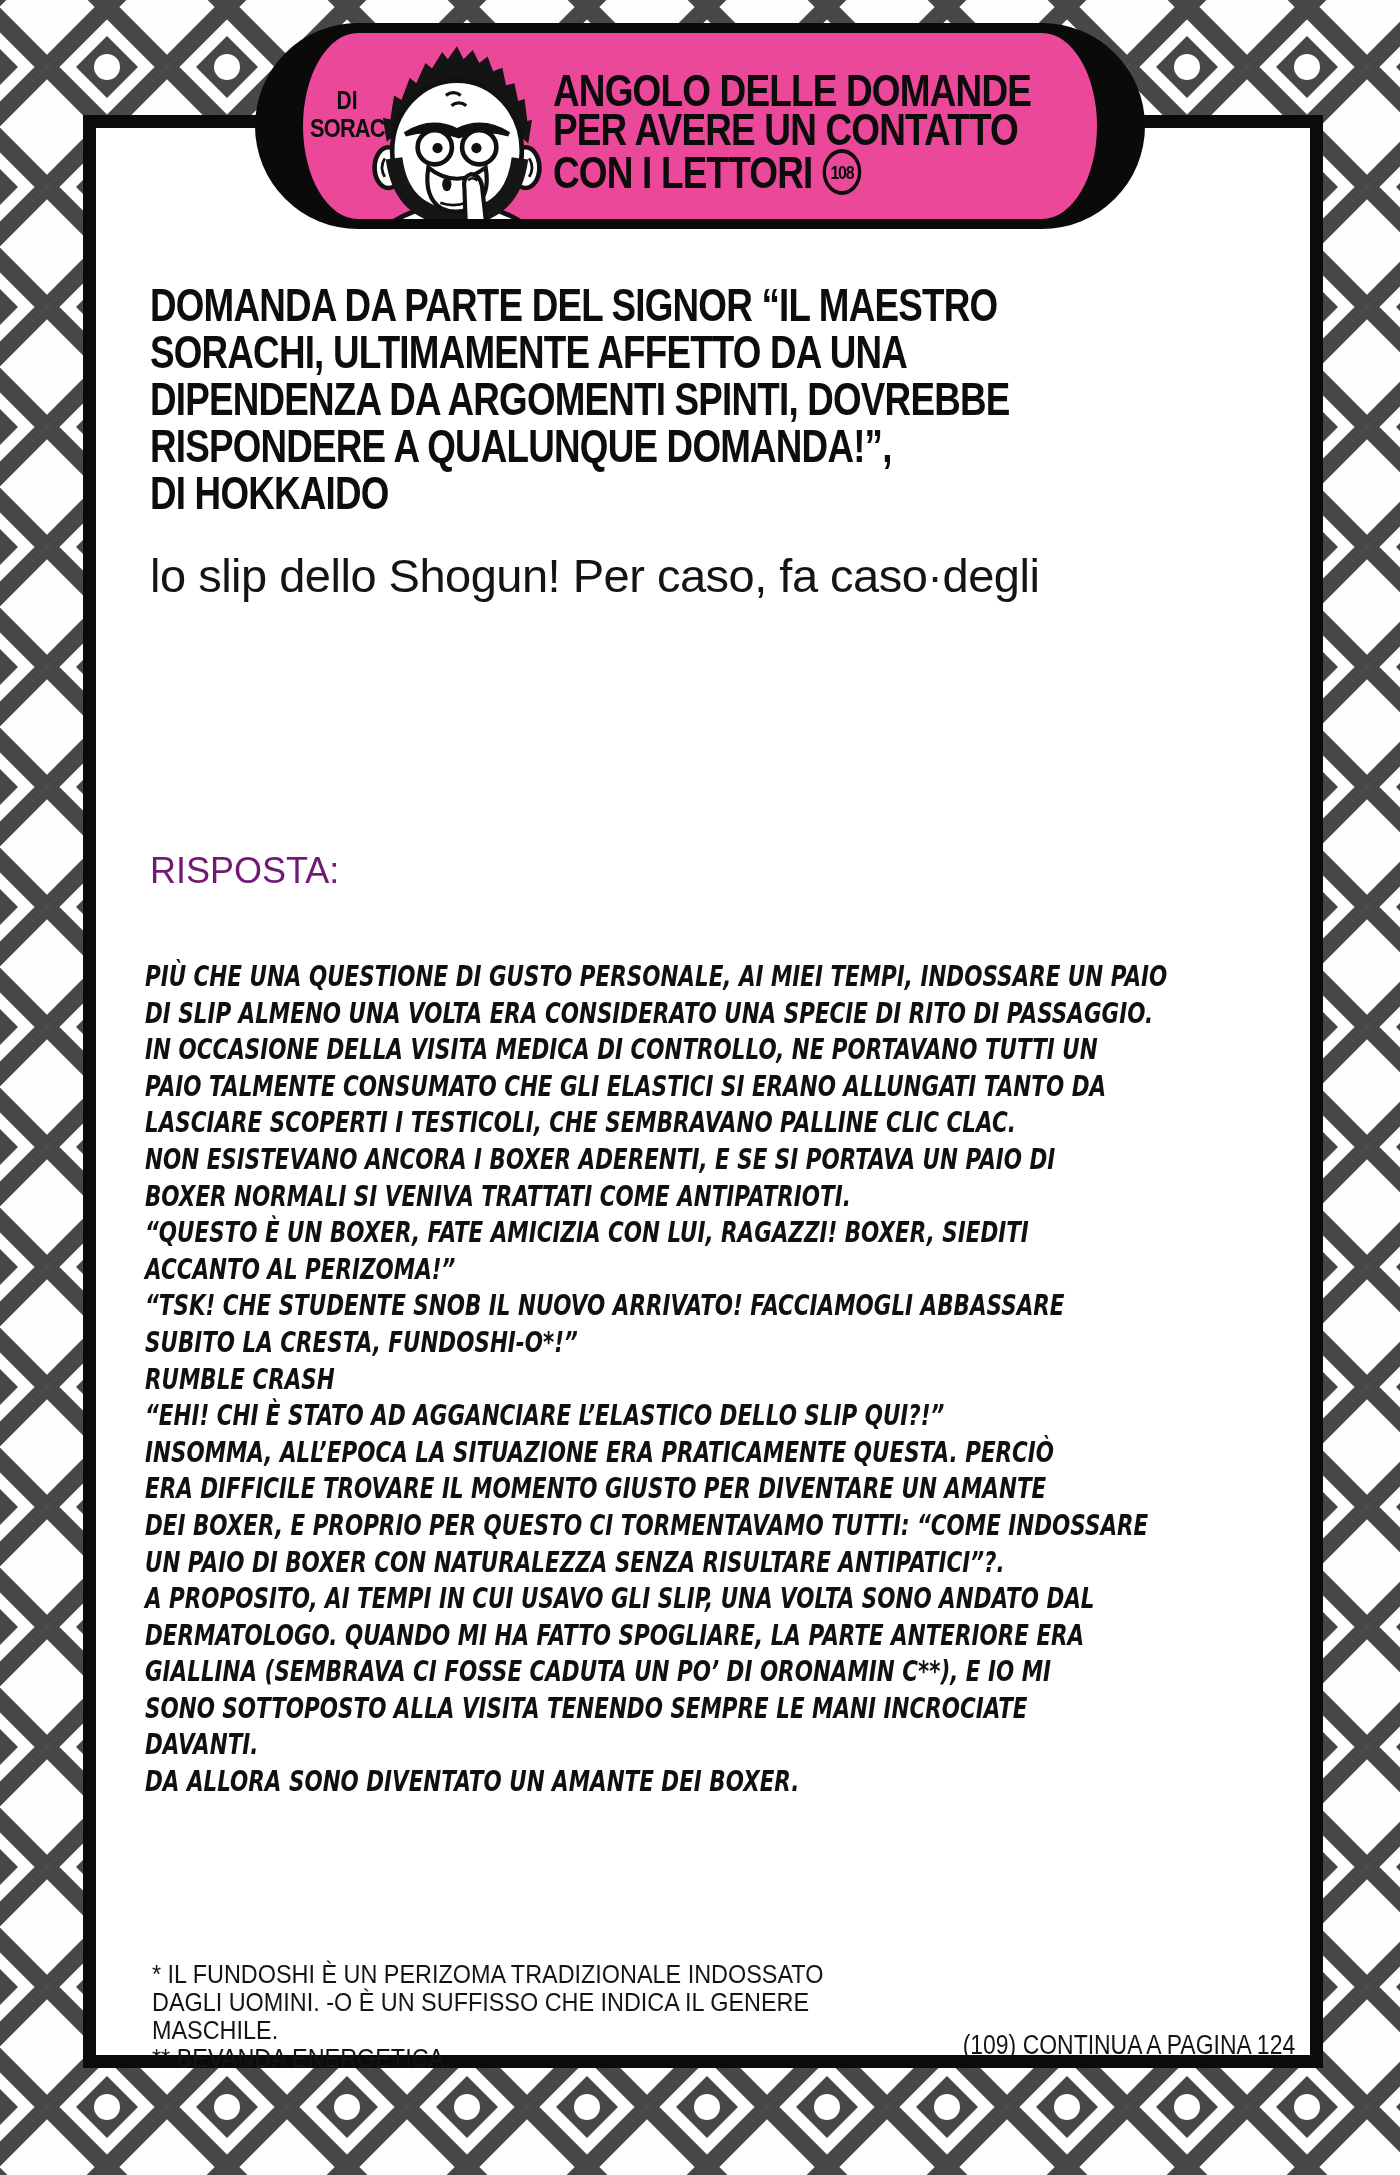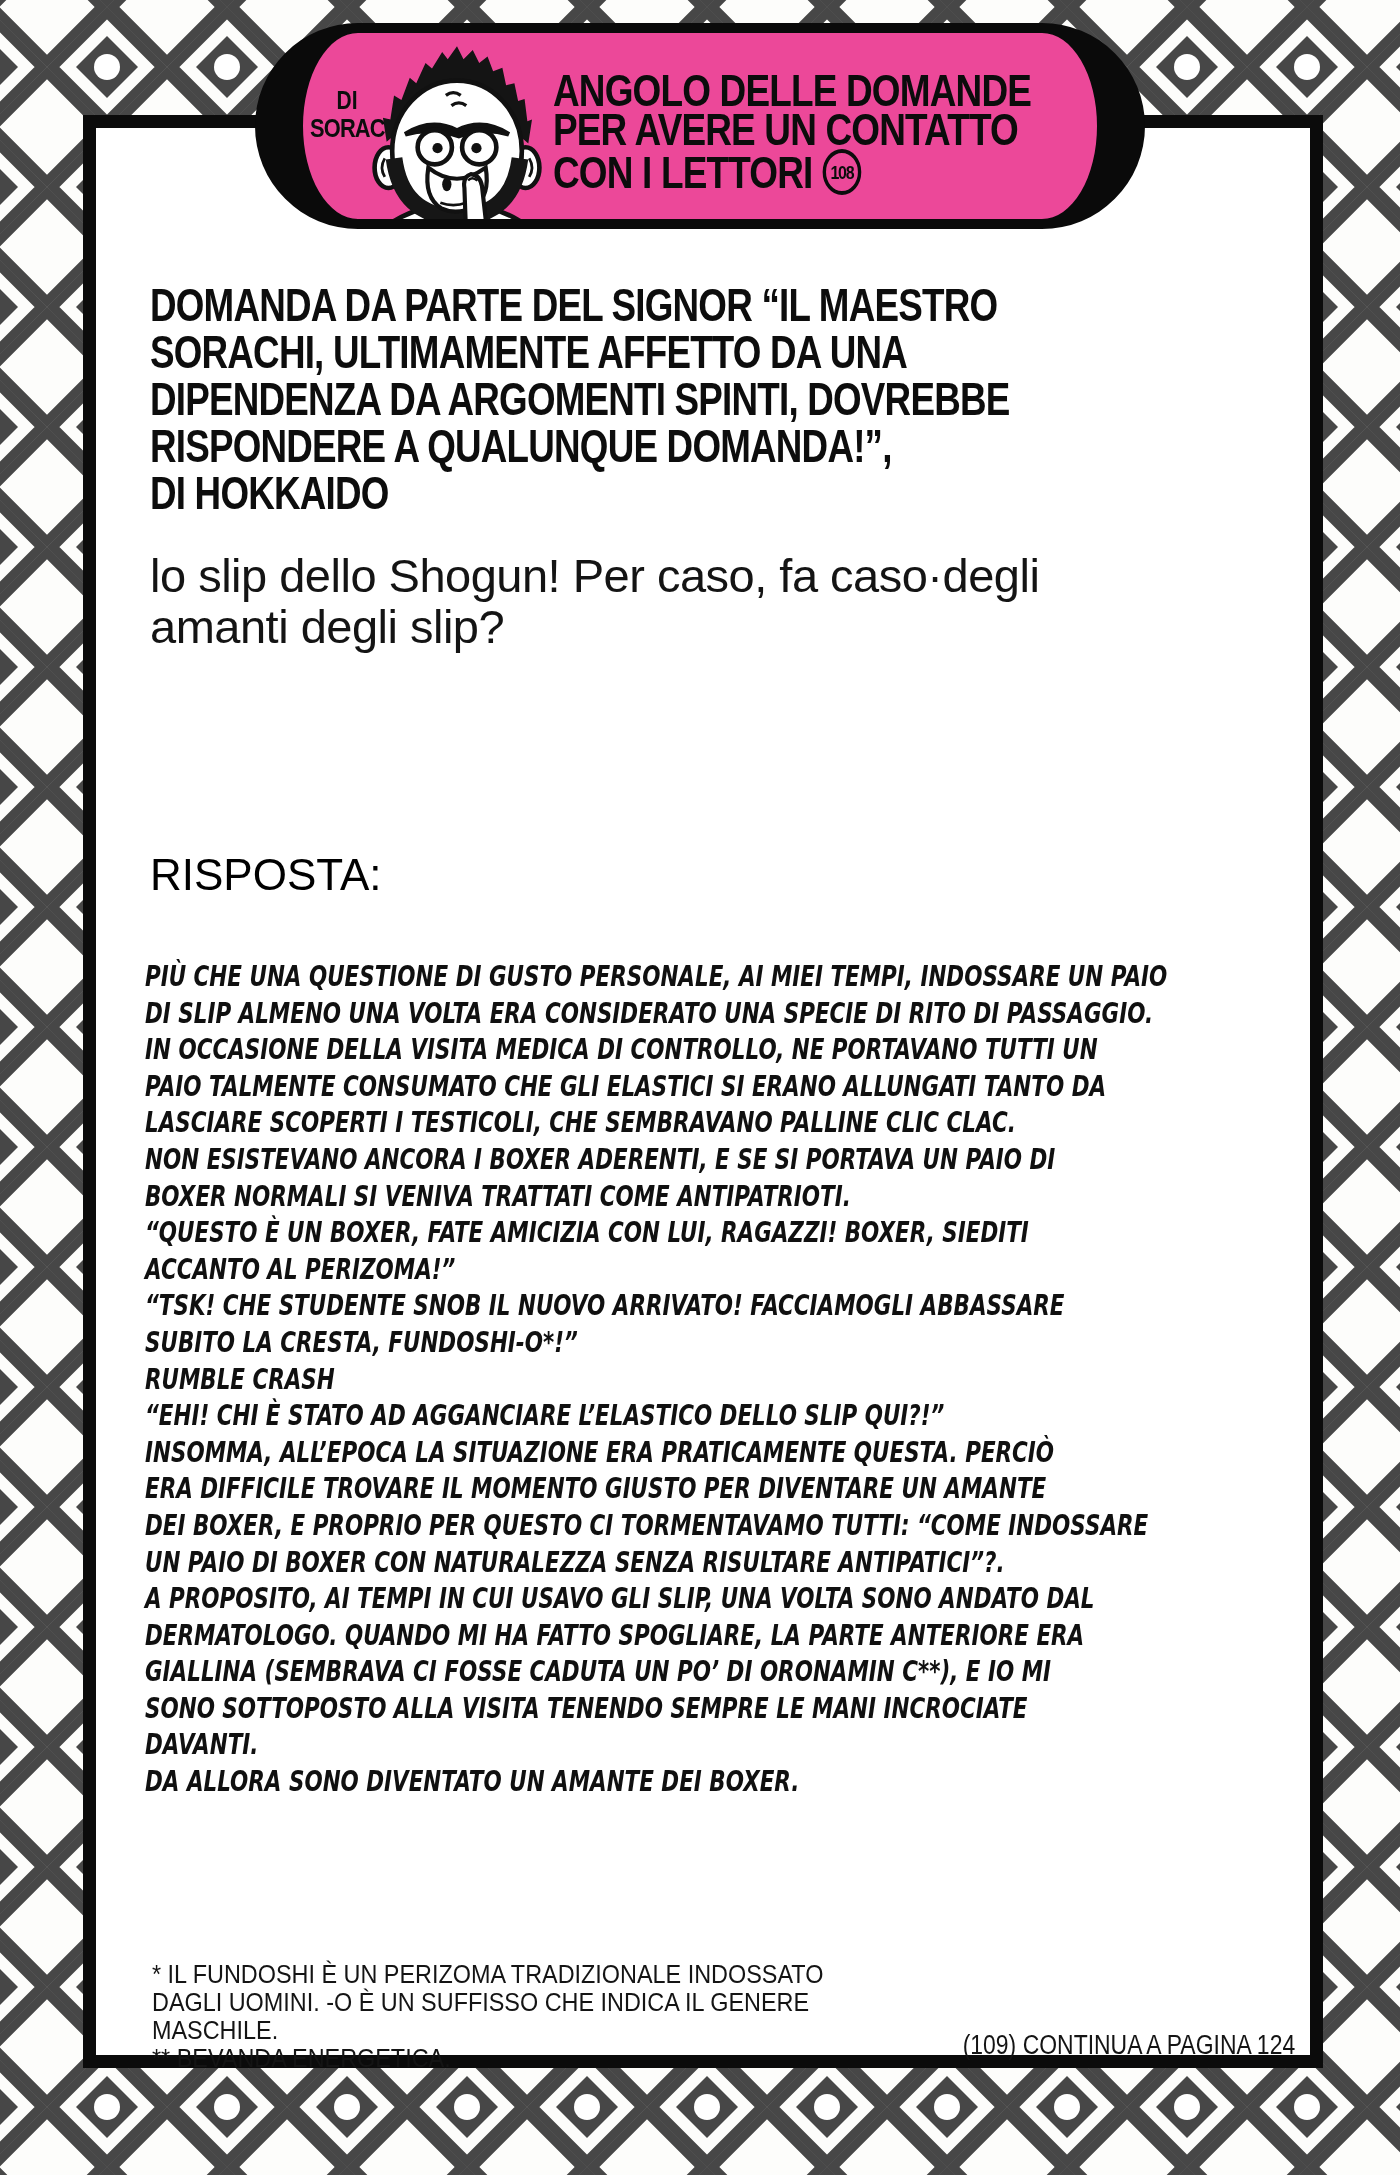--- a/index.html
+++ b/index.html
@@ -8,21 +8,21 @@
   .bg{position:absolute;left:0;top:0;z-index:0;}
 
   
   .panel{position:absolute;left:83px;top:115px;width:1240px;height:1953px;
          background:#ffffff;border:13px solid #0b0b0b;box-sizing:border-box;z-index:2;}
 
   .q-header{position:absolute;left:54px;top:154px;font-weight:bold;font-size:46px;line-height:47px;
             color:#0d0d0d;letter-spacing:-1px;transform:scaleX(0.80);transform-origin:left top;white-space:nowrap;}
   .q-body{position:absolute;left:54px;top:422px;font-size:47px;line-height:51px;color:#141414;
           letter-spacing:-0.5px;white-space:nowrap;}
-  .risposta{position:absolute;left:54px;top:722px;font-size:44px;color:#000000;letter-spacing:0;}
+  .risposta{position:absolute;left:54px;top:722px;font-size:36px;color:#701a75;letter-spacing:0;}
   .answer{position:absolute;left:49px;top:830px;font-family:"DejaVu Sans",sans-serif;
           font-style:italic;font-weight:bold;font-size:29px;line-height:36.6px;color:#101010;
           transform:scaleX(0.74);transform-origin:left top;white-space:nowrap;}
   .footnotes{position:absolute;left:56px;top:1832px;font-size:26px;line-height:28px;color:#141414;
              transform:scaleX(0.90);transform-origin:left top;white-space:nowrap;}
   .continuation{position:absolute;right:15px;top:1902px;font-size:27px;color:#141414;
                 transform:scaleX(0.85);transform-origin:right top;white-space:nowrap;}
 
   
   .bubble{position:absolute;left:255px;top:23px;width:890px;height:206px;box-sizing:border-box;
@@ -67,21 +67,20 @@
     <div class="q-header">
       <div>DOMANDA DA PARTE DEL SIGNOR “IL MAESTRO</div>
       <div>SORACHI, ULTIMAMENTE AFFETTO DA UNA</div>
       <div>DIPENDENZA DA ARGOMENTI SPINTI, DOVREBBE</div>
       <div>RISPONDERE A QUALUNQUE DOMANDA!”,</div>
       <div>DI HOKKAIDO</div>
     </div>
 
     <div class="q-body">
       <div>lo slip dello Shogun! Per caso, fa caso·degli</div>
-      <div>amanti degli slip?</div>
     </div>
 
     <div class="risposta">RISPOSTA:</div>
 
     <div class="answer">
       <div>PIÙ CHE UNA QUESTIONE DI GUSTO PERSONALE, AI MIEI TEMPI, INDOSSARE UN PAIO</div>
       <div>DI SLIP ALMENO UNA VOLTA ERA CONSIDERATO UNA SPECIE DI RITO DI PASSAGGIO.</div>
       <div>IN OCCASIONE DELLA VISITA MEDICA DI CONTROLLO, NE PORTAVANO TUTTI UN</div>
       <div>PAIO TALMENTE CONSUMATO CHE GLI ELASTICI SI ERANO ALLUNGATI TANTO DA</div>
       <div>LASCIARE SCOPERTI I TESTICOLI, CHE SEMBRAVANO PALLINE CLIC CLAC.</div>

